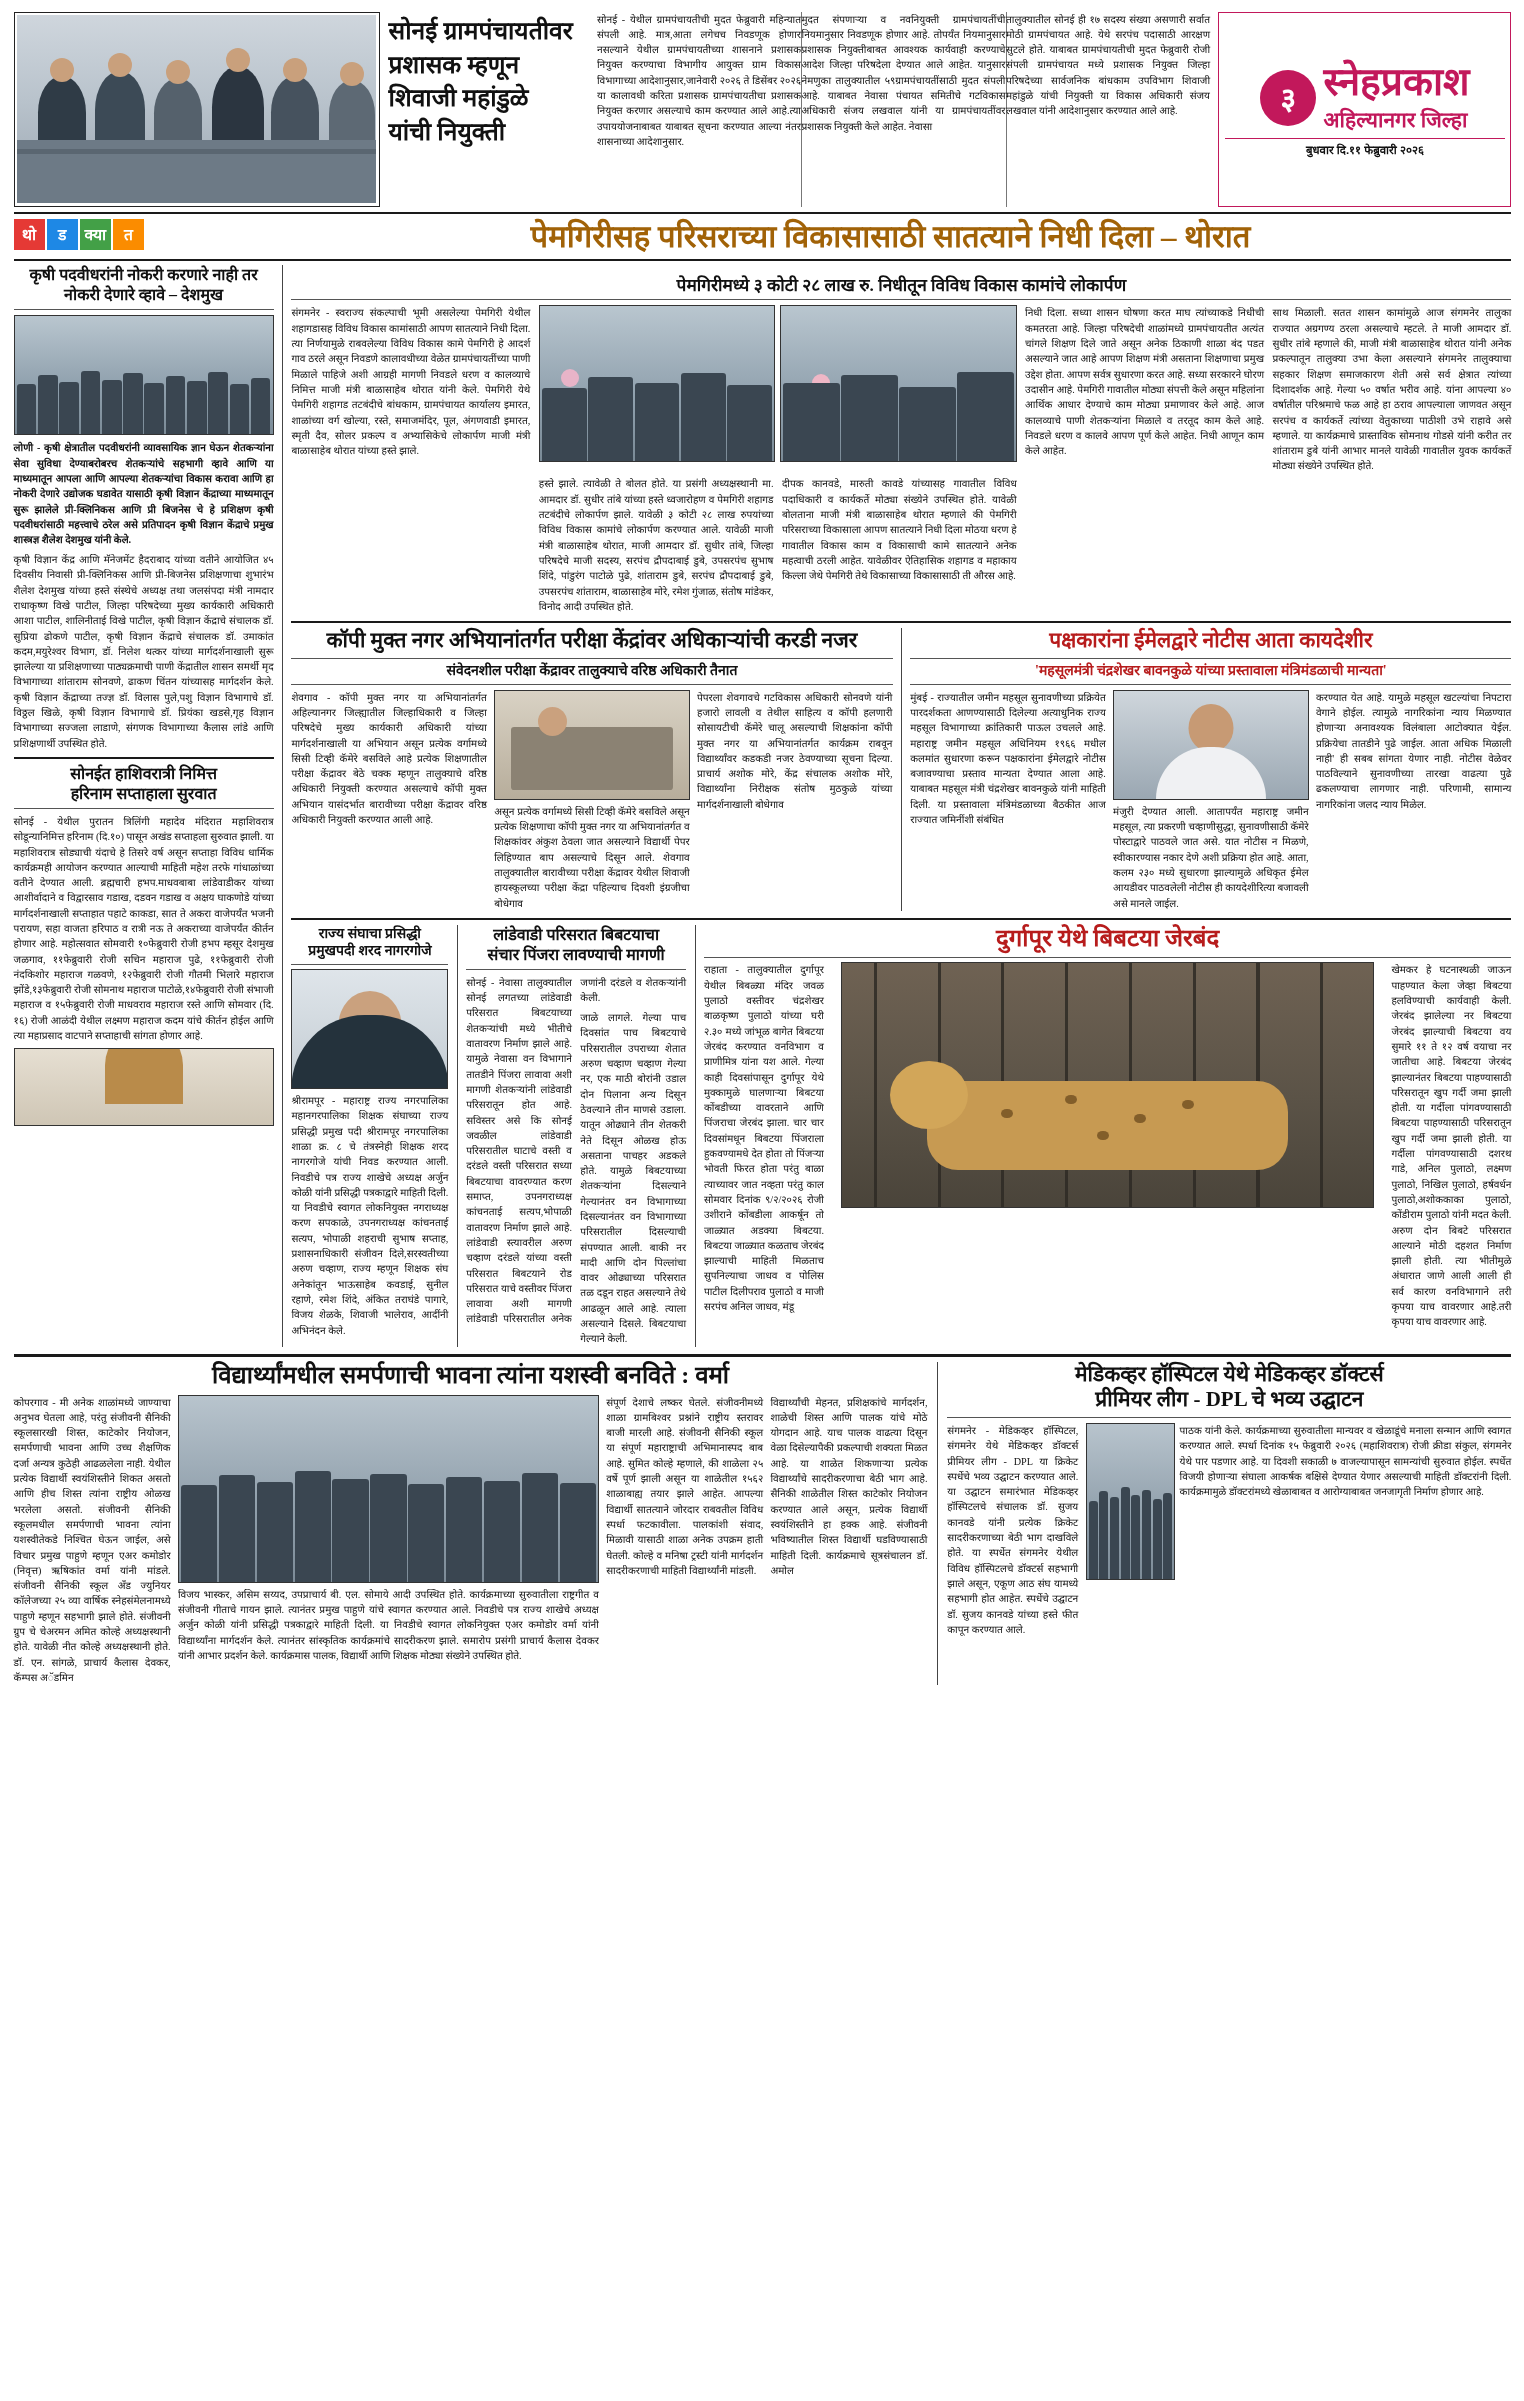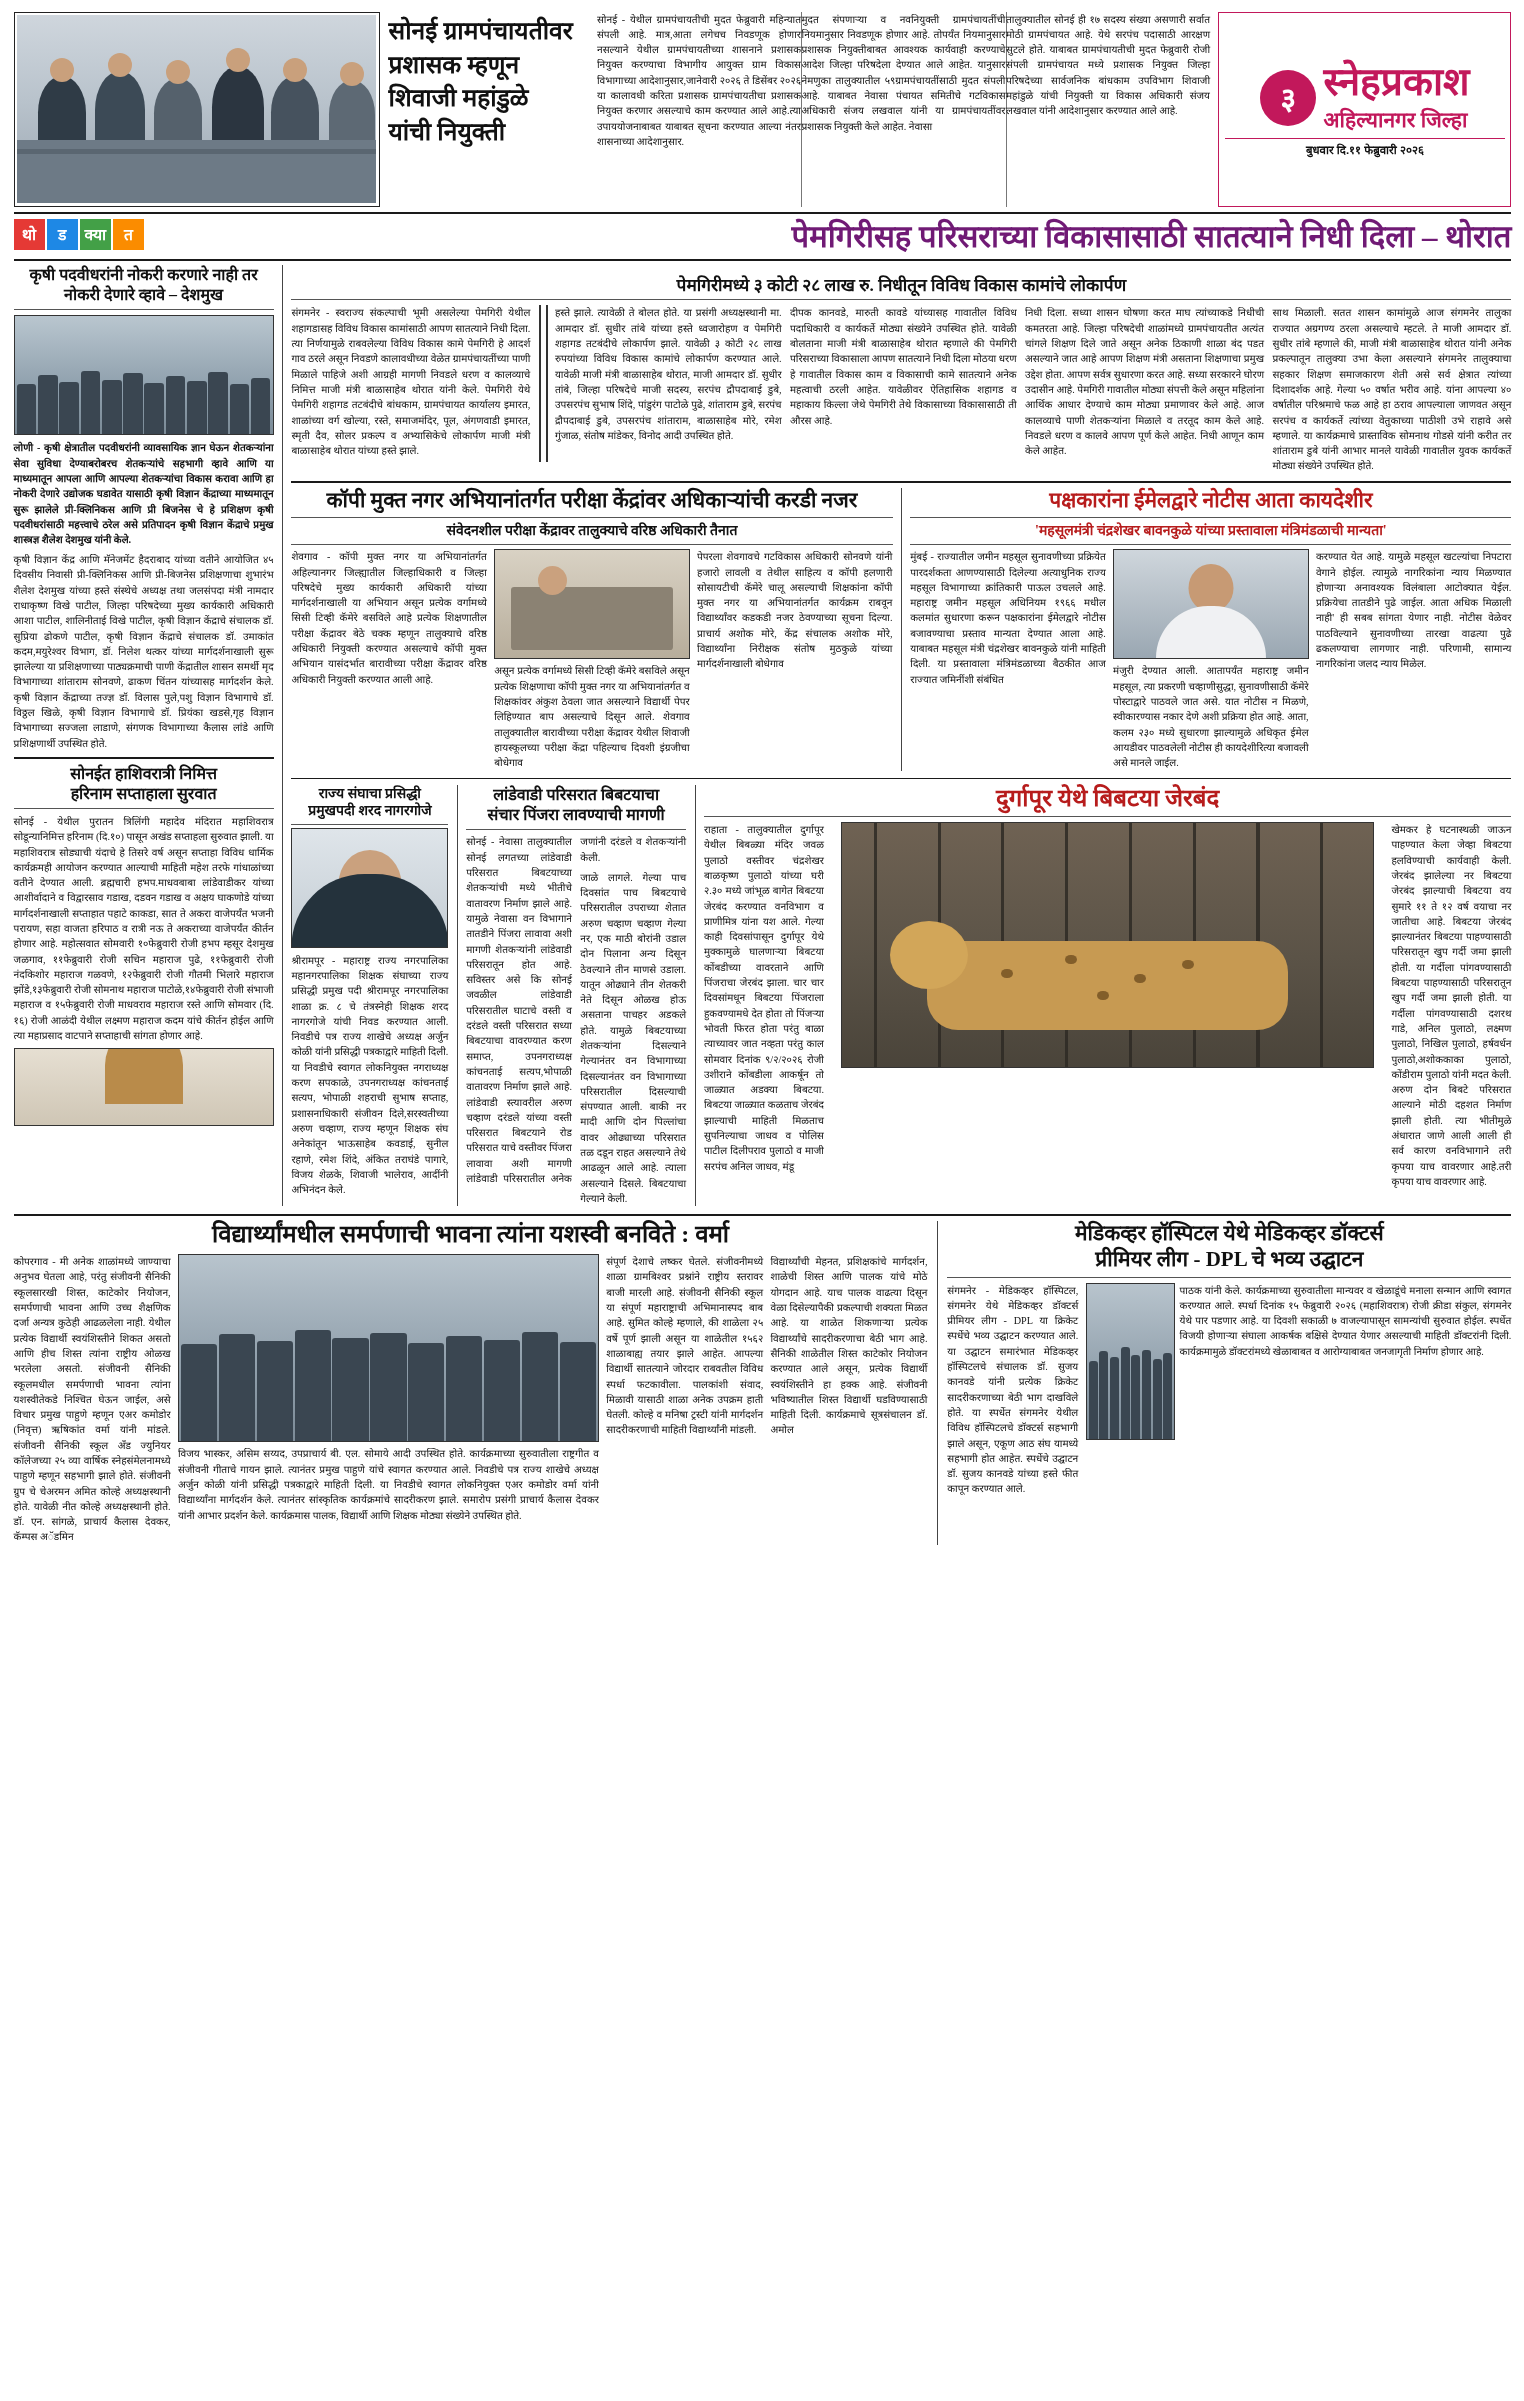--- a/index.html
+++ b/index.html
@@ -55,22 +55,22 @@
   .logo-date { margin-top:5.2px; font-size:11.5px; font-weight:bold; border-top:1px solid #c2185b; width:100%; text-align:center; padding-top:3.1px; }
 
   
   .section-rule { margin:5.2px 0 4.2px; }
   .kicker-row { display:flex; align-items:stretch; gap:0; margin-top:4.2px; }
   .kicker { display:flex; gap:2.1px; width:256px; }
   .kbox { width:31px; height:31px; display:flex; align-items:center; justify-content:center;
           color:#fff; font-weight:bold; font-size:15.7px; font-family:"Liberation Serif", serif; }
   .k1{background:#e53935;} .k2{background:#1e88e5;} .k3{background:#43a047;} .k4{background:#fb8c00;}
   .main-headline {
-    flex:1; text-align:right; font-family:"Liberation Serif", serif; font-weight:bold;
-    font-size:31px; color:#701a75; line-height:1.15;
+    flex:1; text-align:center; font-family:"Liberation Serif", serif; font-weight:bold;
+    font-size:31px; color:#a16207; line-height:1.15;
   }
   .sub-headline {
     text-align:center; font-family:"Liberation Serif", serif; font-weight:bold;
     font-size:17.3px; color:#111; margin:7.3px 0 3.1px;
   }
 
   
   .body-grid { display:flex; gap:8.4px; margin-top:4.2px; }
   .col-left { width:260px; }
   .col-right { flex:1; }
@@ -246,21 +246,21 @@
 
     <div class="divider-col"></div>
 
     <div class="col-right">
 
       <div class="sub-headline">पेमगिरीमध्ये ३ कोटी २८ लाख रु. निधीतून विविध विकास कामांचे लोकार्पण</div>
       <div class="rule thin" style="margin:3.1px 0 6.3px"></div>
 
       <div style="display:flex;gap:8.4px">
         <div style="flex:1" class="txt">संगमनेर - स्वराज्य संकल्पाची भूमी असलेल्या पेमगिरी येथील शहागडासह विविध विकास कामांसाठी आपण सातत्याने निधी दिला. त्या निर्णयामुळे राबवलेल्या विविध विकास कामे पेमगिरी हे आदर्श गाव ठरले असून निवडणे कालावधीच्या वेळेत ग्रामपंचायतींच्या पाणी मिळाले पाहिजे अशी आग्रही मागणी निवडले धरण व कालव्याचे निमित्त माजी मंत्री बाळासाहेब थोरात यांनी केले. पेमगिरी येथे पेमगिरी शहागड तटबंदीचे बांधकाम, ग्रामपंचायत कार्यालय इमारत, शाळांच्या वर्ग खोल्या, रस्ते, समाजमंदिर, पूल, अंगणवाडी इमारत, स्मृती दैव, सोलर प्रकल्प व अभ्यासिकेचे लोकार्पण माजी मंत्री बाळासाहेब थोरात यांच्या हस्ते झाले.</div>
-        <div style="flex:2;display:flex;flex-direction:row;gap:7px">
+        <div style="flex:2;display:flex;flex-direction:column;gap:14px">
           <div style="display:flex;gap:5.2px">
             <div class="photo ph-group" style="flex:1;height:157px">
               <div class="ph-flower" style="left:21px;top:63px"></div>
               <div class="ph-flower" style="left:63px;top:78px;background:#f2c9a0"></div>
               <div class="ph-row" style="height:99px">
                 <span style="height:73px"></span>
                   <span style="height:84px"></span>
                   <span style="height:78px"></span>
                   <span style="height:88px"></span>
                   <span style="height:76px"></span>

